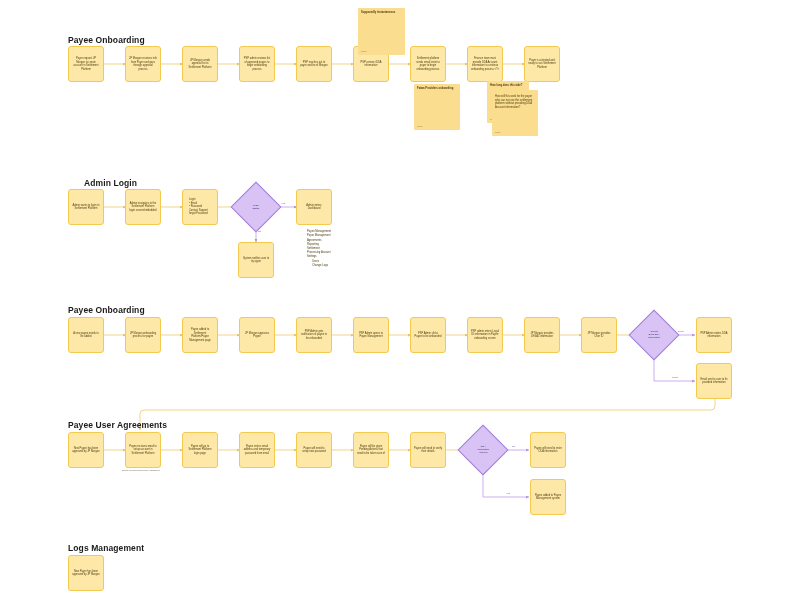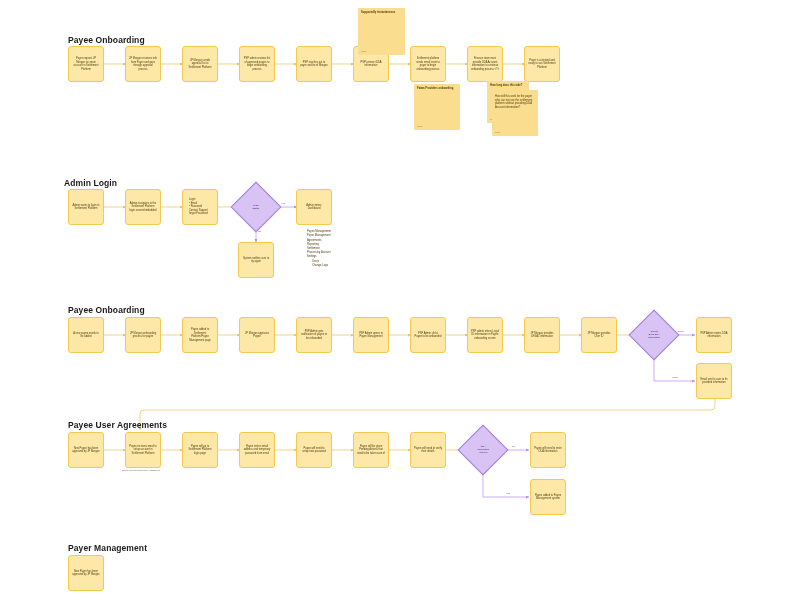--- a/index.html
+++ b/index.html
@@ -132,24 +132,24 @@
       <path d="M654,354 L654,381 L695,381"></path>
     </g>
 
     <g stroke="#b48ce8" stroke-width="0.7" fill="none" marker-end="url(#ap)">
       <path d="M502,450 L529,450"></path>
       <path d="M483,469 L483,497 L529,497"></path>
     </g>
   </svg>
 
   <div class="section-title" style="left:68px;top:35px;">Payee Onboarding</div>
-  <div class="section-title" style="left:64px;top:178px;">Admin Login</div>
+  <div class="section-title" style="left:84px;top:178px;">Admin Login</div>
   <div class="section-title" style="left:68px;top:305px;">Payee Onboarding</div>
   <div class="section-title" style="left:68px;top:420px;">Payee User Agreements</div>
-  <div class="section-title" style="left:68px;top:543px;">Payer Management</div>
+  <div class="section-title" style="left:68px;top:543px;">Logs Management</div>
 
   <div class="node" style="left:68px;top:46px;width:36px;height:36px;">
       <span class="txt">Payer request JP Morgan to create account in Settlement Platform</span>
     </div>
   <div class="node" style="left:125px;top:46px;width:36px;height:36px;">
       <span class="txt">JP Morgan receives info from Payer and goes through approval process</span>
     </div>
   <div class="node" style="left:182px;top:46px;width:36px;height:36px;">
       <span class="txt">JP Morgan sends approval list to Settlement Platform</span>
     </div>

